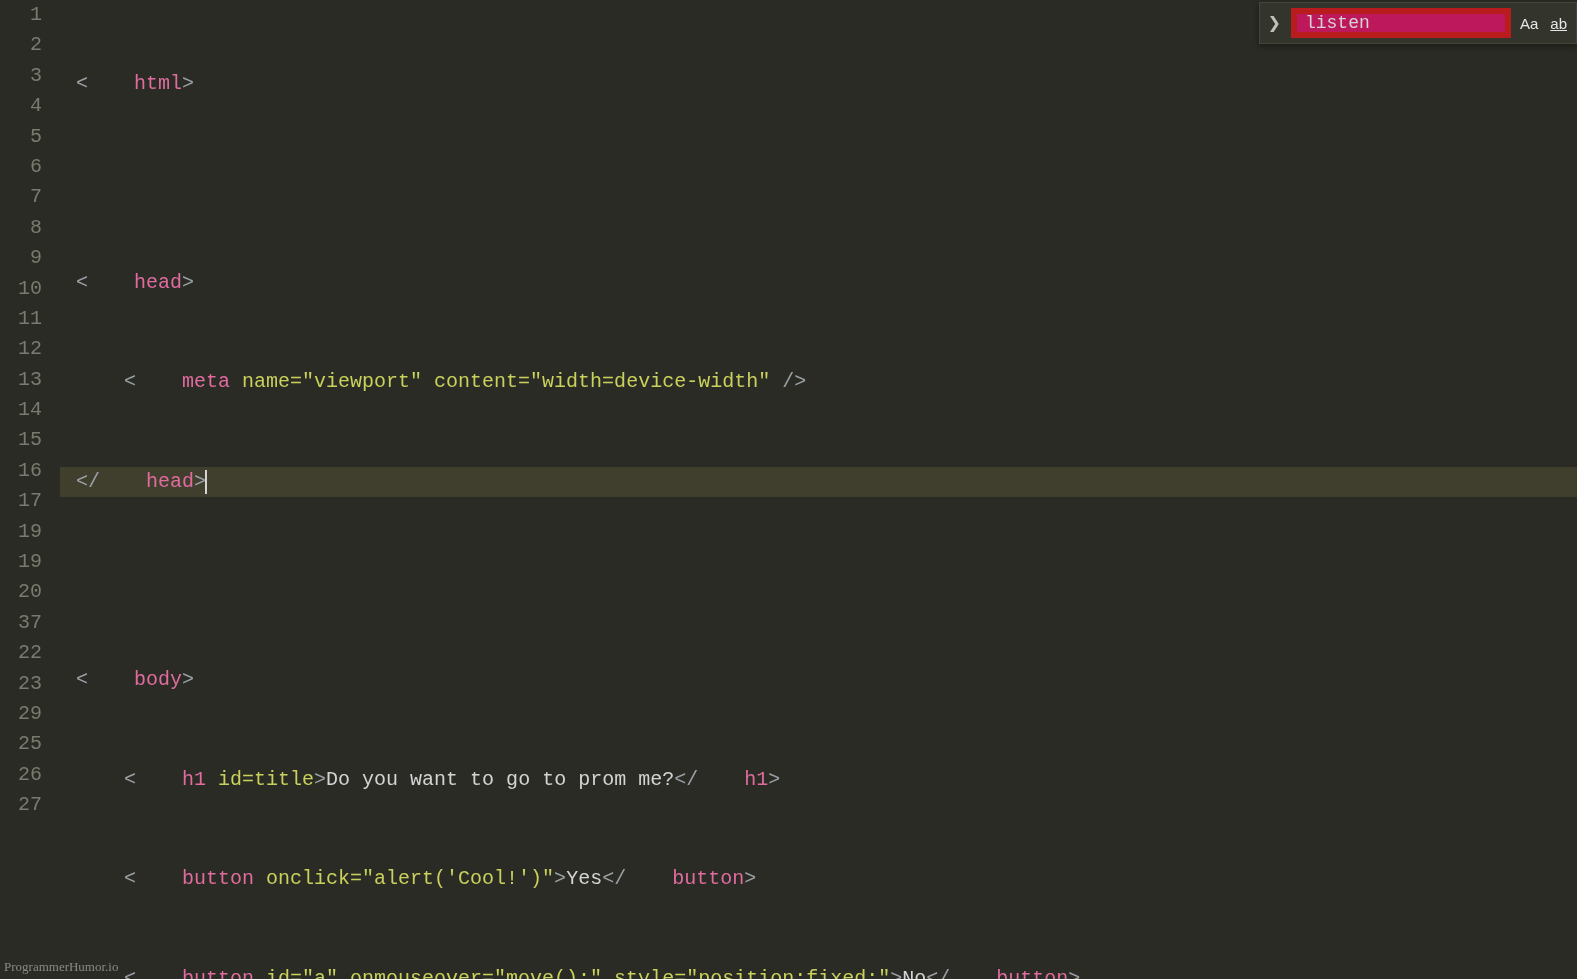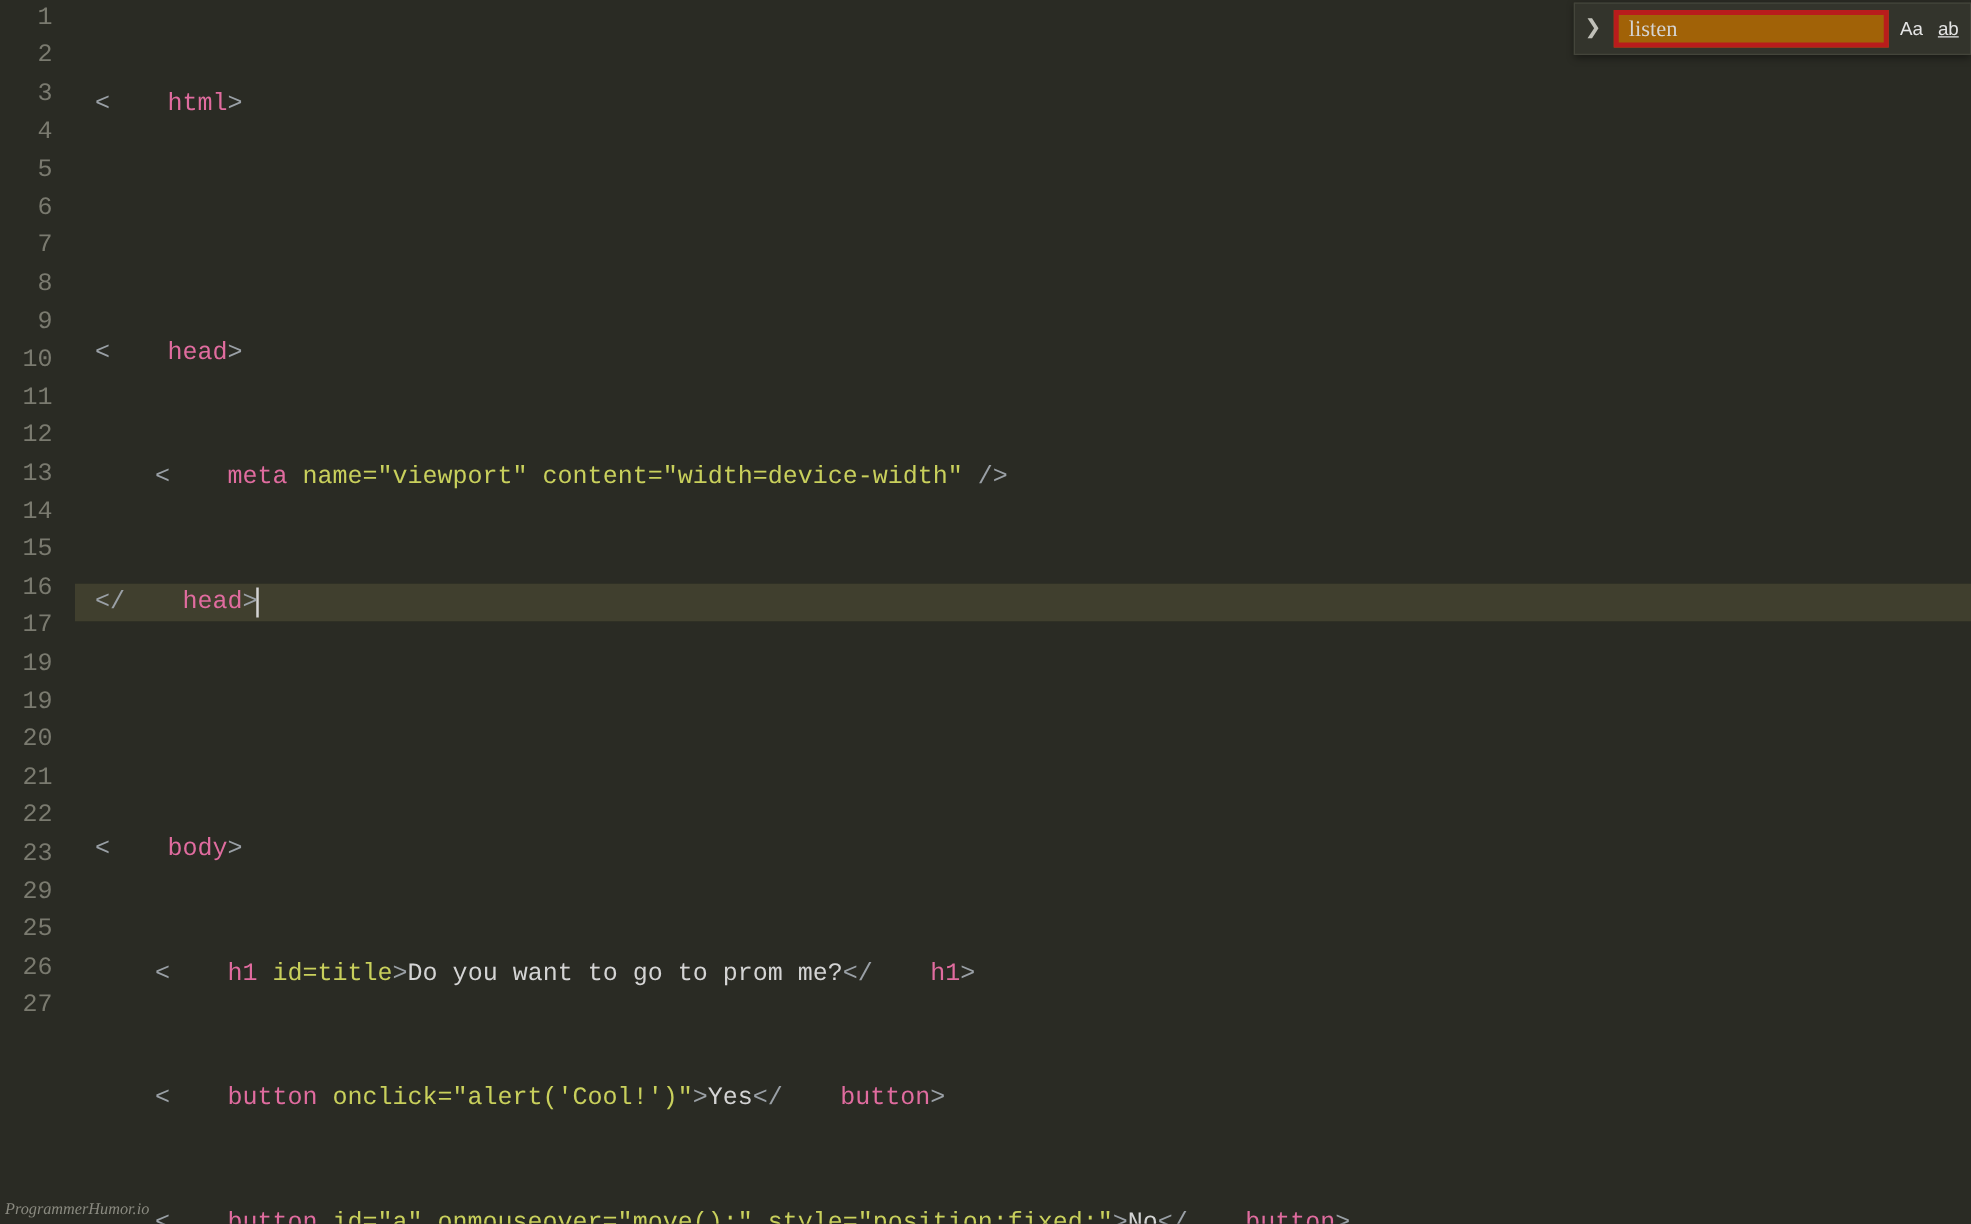--- a/index.html
+++ b/index.html
@@ -76,24 +76,24 @@
     gap: 6px;
     box-shadow: 0 2px 6px rgba(0,0,0,0.4);
   }
   .search .chev {
     color: #c0c0b8;
     font-size: 22px;
     padding: 0 4px;
     cursor: pointer;
   }
   .search input {
-    background: #a16207;
-    border: 4px solid #b91c1c;
+    background: #be185d;
+    border: 6px solid #b91c1c;
     color: #d4d4d4;
-    font-family: Liberation Serif, serif;
+    font-family: Liberation Mono, monospace;
     font-size: 18px;
     padding: 4px 8px;
     width: 220px;
     height: 30px;
     outline: none;
   }
   .search .opt {
     color: #e5e5e5;
     font-size: 15px;
     padding: 2px 3px;
@@ -101,21 +101,20 @@
     font-family: "Segoe UI", Arial, sans-serif;
   }
   .search .opt.u { text-decoration: underline; }
 
   .watermark {
     position: absolute;
     left: 4px;
     bottom: 4px;
     color: #8a8a80;
     font-family: Georgia, serif;
-    font-style: italic;
     font-size: 13px;
   }
 </style>
 </head>
 <body>
 
 <div class="editor">
   <div class="gutter">
     <div>1</div>
     <div>2</div>
@@ -130,21 +129,21 @@
     <div>11</div>
     <div>12</div>
     <div>13</div>
     <div>14</div>
     <div>15</div>
     <div>16</div>
     <div>17</div>
     <div>19</div>
     <div>19</div>
     <div>20</div>
-    <div>21</div>
+    <div>37</div>
     <div>22</div>
     <div>23</div>
     <div>29</div>
     <div>25</div>
     <div>26</div>
     <div>27</div>
   </div>
 
   <div class="code">
     

